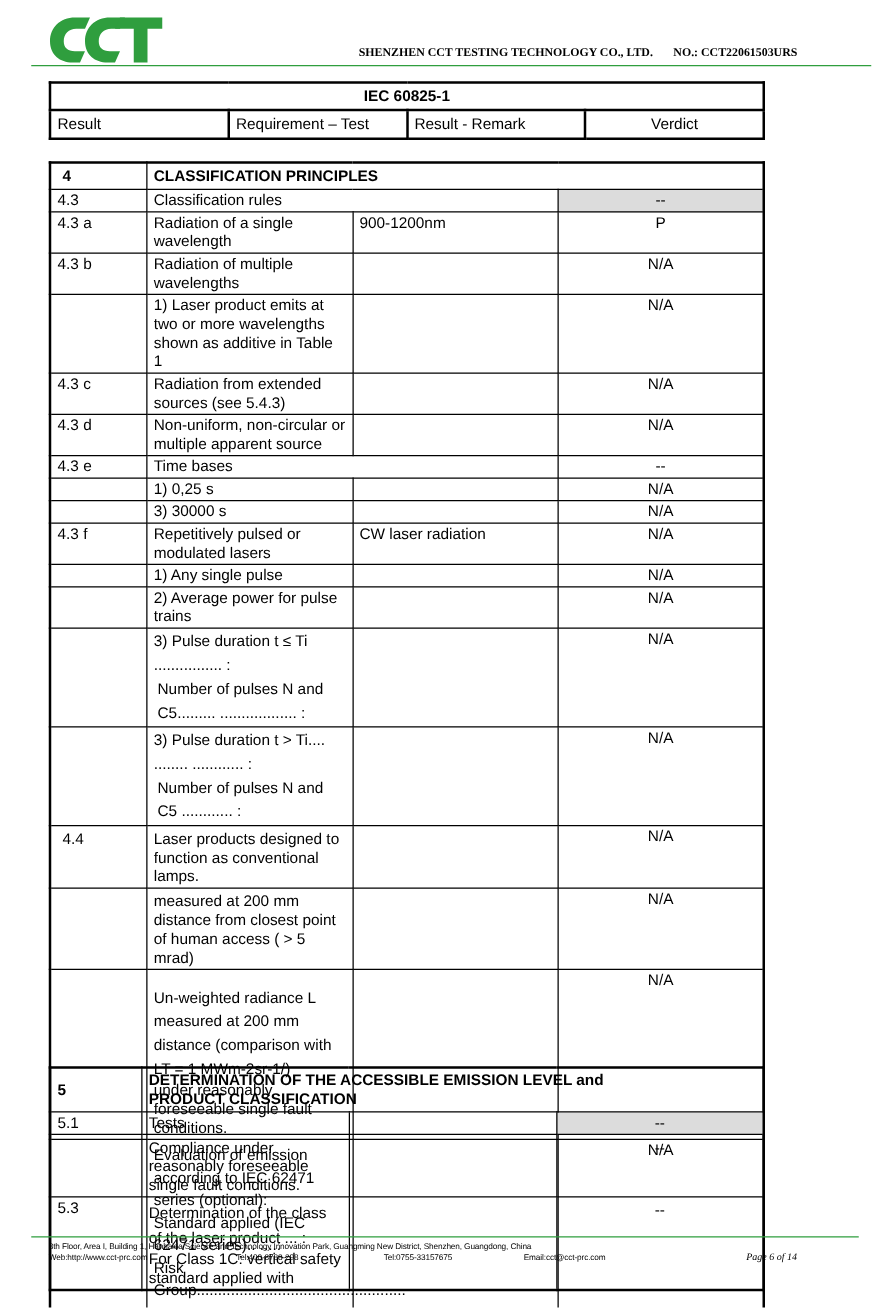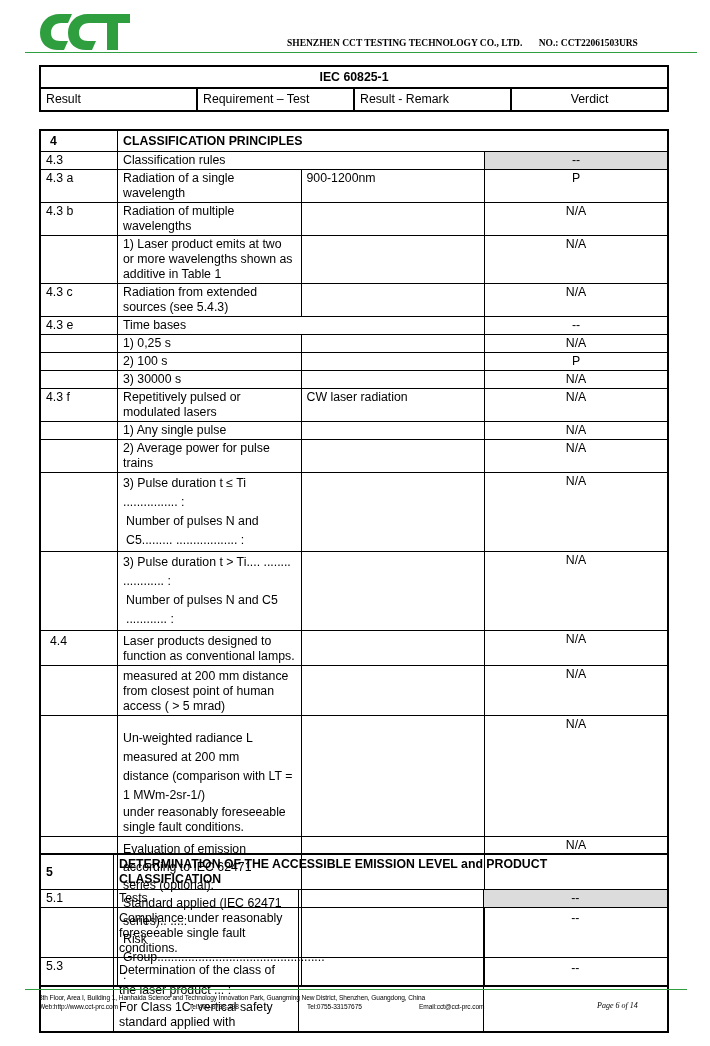--- a/index.html
+++ b/index.html
@@ -3,21 +3,21 @@
 <meta charset="utf-8">
 <style>
   html, body { margin: 0; padding: 0; background: #ffffff; }
   body { width: 710px; height: 1046px; position: relative; overflow: hidden; font-family: "Liberation Sans", sans-serif; color: #000; }
   .header { position: absolute; left: 0; top: 0; width: 589px; height: 56px; }
   .logo { position: absolute; left: 38px; top: 12px; width: 92px; height: 40px; }
   .header-text { position: absolute; left: 287px; top: 38px; font-family: "Liberation Serif", serif; font-weight: bold; font-size: 9.5px; letter-spacing: 0; white-space: nowrap; }
   .header-text .no { margin-left: 14px; }
   .header-line { position: absolute; left: 25px; top: 52px; width: 672px; height: 1px; background: #2f9e3e; }
 
-  table { border-collapse: collapse; position: absolute; left: 39px; width: 630px; table-layout: fixed; font-size: 12.3px; }
+  table { border-collapse: collapse; position: absolute; left: 39px; width: 573px; table-layout: fixed; font-size: 12.3px; }
   td { border: 1.6px solid #000; padding: 1px 5px 1px 5px; vertical-align: top; line-height: 15px; }
   td.clause { width: 62px; }
   td.req { width: 282px; }
   td.res { width: 181px; }
   td.ver { text-align: center; }
   .t-head td { border-width: 2px; }
   .title-row td { text-align: center; font-weight: bold; height: 20px; line-height: 20px; padding: 0; }
   .colhdr td { height: 21px; line-height: 21px; padding-top: 0; padding-bottom: 0; }
   .sect td { font-weight: bold; height: 18px; line-height: 18px; }
   .grey { background: #dcdcdc; }
@@ -89,35 +89,35 @@
     <td class="res"></td>
     <td class="ver">N/A</td>
   </tr>
   <tr>
     <td class="clause">4.3 c</td>
     <td class="req">Radiation from extended sources (see 5.4.3)</td>
     <td class="res"></td>
     <td class="ver">N/A</td>
   </tr>
   <tr>
+    <td class="clause">4.3 d</td>
+    <td class="req">Non-uniform, non-circular or multiple apparent source</td>
+    <td class="res"></td>
+    <td class="ver">N/A</td>
+  </tr>
+  <tr>
     <td class="clause">4.3 e</td>
     <td colspan="2">Time bases</td>
     <td class="ver">--</td>
   </tr>
   <tr>
     <td class="clause"></td>
     <td class="req">1) 0,25 s</td>
     <td class="res"></td>
     <td class="ver">N/A</td>
-  </tr>
-  <tr>
-    <td class="clause"></td>
-    <td class="req">2) 100 s</td>
-    <td class="res"></td>
-    <td class="ver">P</td>
   </tr>
   <tr>
     <td class="clause"></td>
     <td class="req">3) 30000 s</td>
     <td class="res"></td>
     <td class="ver">N/A</td>
   </tr>
   <tr>
     <td class="clause">4.3 f</td>
     <td class="req">Repetitively pulsed or modulated lasers</td>

